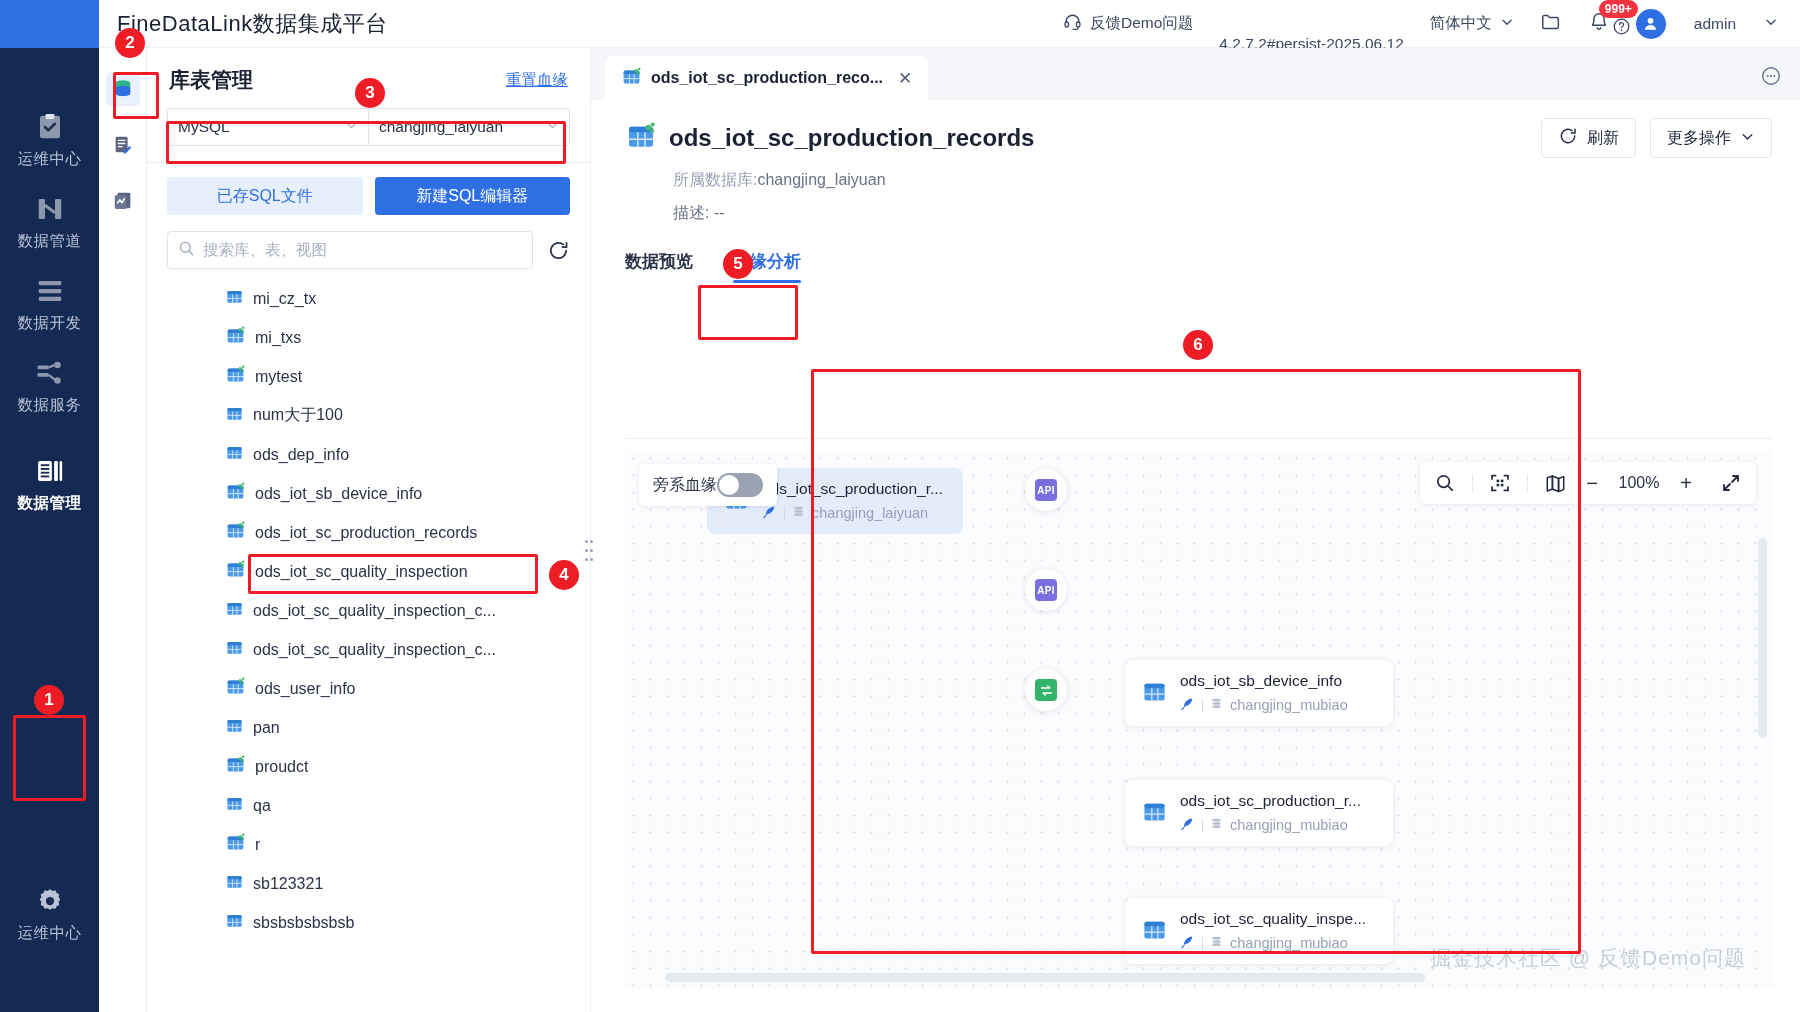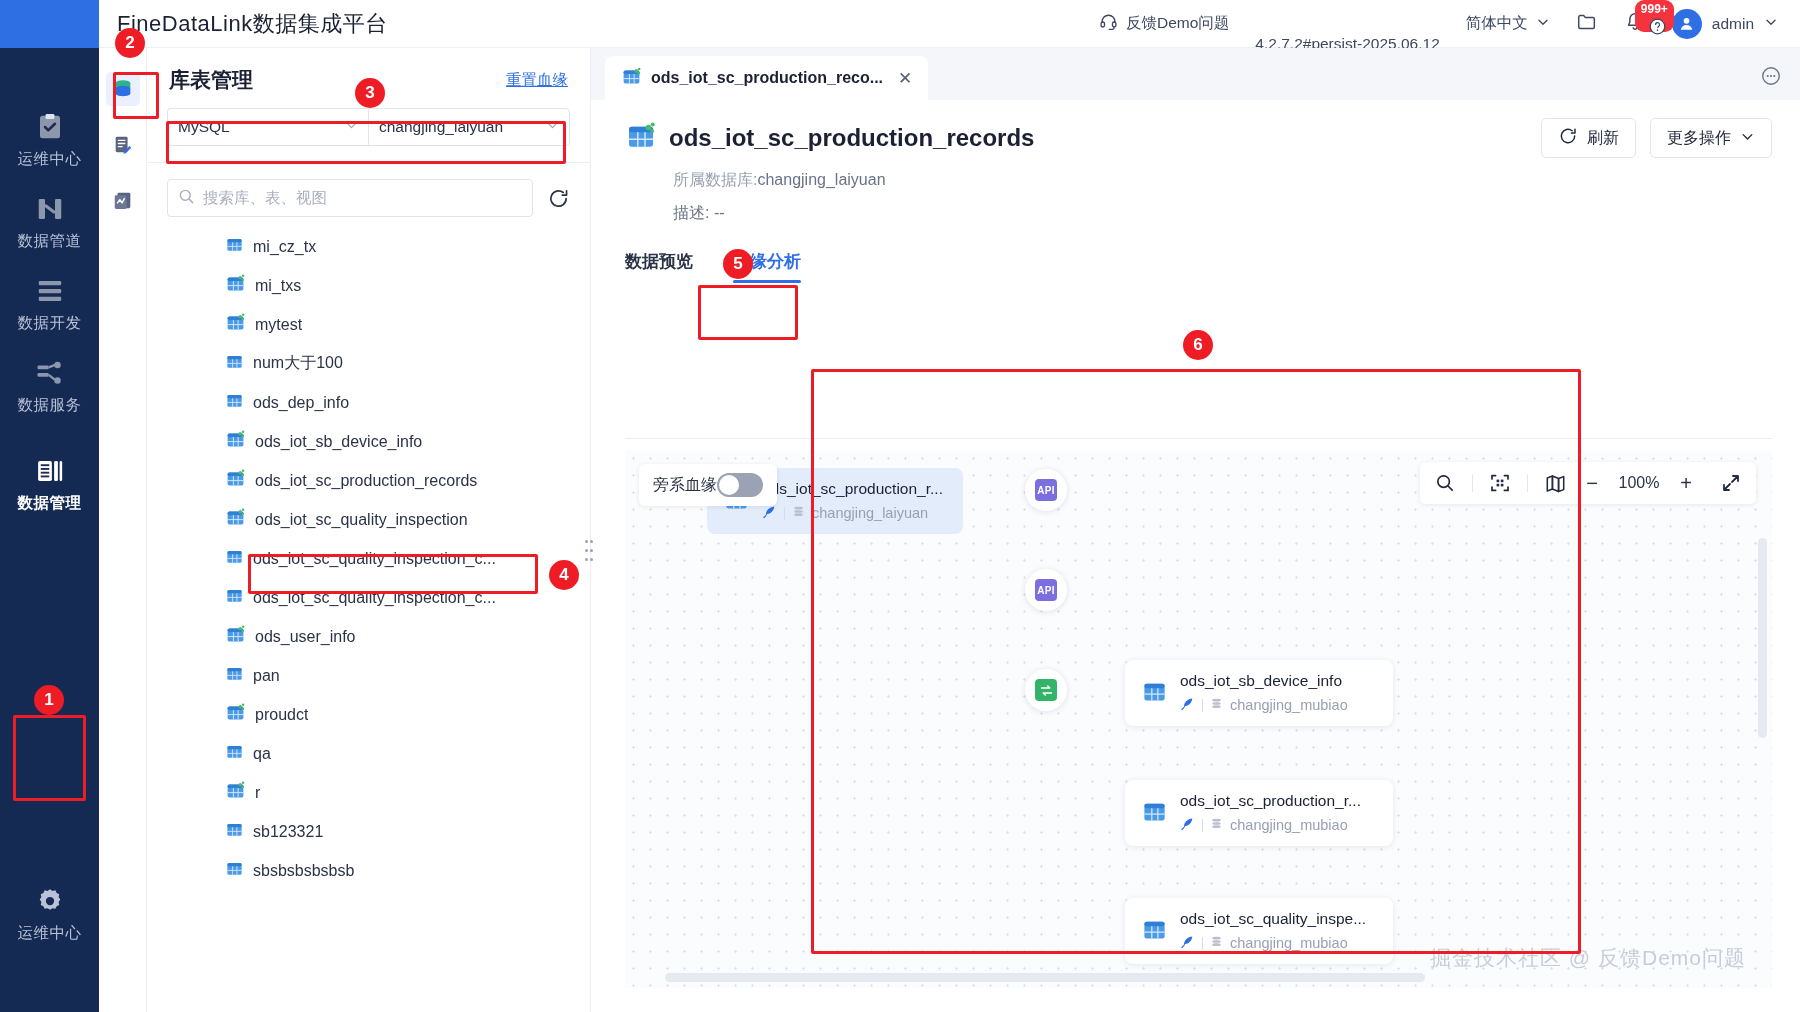--- a/index.html
+++ b/index.html
@@ -49,21 +49,21 @@
     background: #ffffff; display: flex; align-items: center;
     border-bottom: 1px solid #edeff3;
   }
   .brand { font-size: 22px; color: #1b2133; margin-left: 18px; letter-spacing: .5px; }
   .top-right { margin-left: auto; display: flex; align-items: center; gap: 26px; padding-right: 22px; }
   .tr-item { display: flex; align-items: center; gap: 8px; color: #3d4760; font-size: 15.5px; cursor: pointer; white-space: nowrap; }
   .tr-version { color: #3d4760; font-size: 15.5px; margin-top: 41px; }
   .bell-wrap { position: relative; display:flex; align-items:center; }
   .badge {
     position: absolute; left: 11px; top: -11px; background: #f5333f; color: #fff;
-    font-size: 12px; line-height: 18px; height: 32px; padding: 0 6px; border-radius: 9px;
+    font-size: 12px; line-height: 18px; height: 18px; padding: 0 6px; border-radius: 9px;
     font-weight: 700; white-space: nowrap;
   }
   .help-dot { position: absolute; left: 24px; top: 6px; }
   .avatar {
     width: 30px; height: 30px; border-radius: 50%; background: #2f6fe4;
     display: flex; align-items: center; justify-content: center;
   }
 
   
   .side-panel {
@@ -381,21 +381,21 @@
         <span class="badge">999+</span>
         <span class="help-dot">
           <svg width="19" height="19" viewBox="0 0 24 24" fill="none">
               <circle cx="12" cy="12" r="9.2" fill="#fff" stroke="#3d4760" stroke-width="1.6"></circle>
               <path d="M9.6 9.4a2.5 2.5 0 114.4 1.8c-.8.8-1.6 1.2-1.6 2.2" stroke="#3d4760" stroke-width="1.6" stroke-linecap="round"></path>
               <circle cx="12" cy="16.6" r="1" fill="#3d4760"></circle>
             </svg>
         </span>
       </div>
 
-      <div class="tr-item" style="gap:10px">
+      <div class="tr-item" style="gap:28px">
         <span class="avatar">
           <svg width="19" height="19" viewBox="0 0 24 24" fill="none">
               <circle cx="12" cy="8.6" r="3.6" fill="#fff"></circle>
               <path d="M4.8 20c.6-4 3.6-6 7.2-6s6.6 2 7.2 6z" fill="#fff"></path>
             </svg>
         </span>
         <span>admin</span>
         <span>
           <svg width="14" height="14" viewBox="0 0 16 16" fill="none">
               <path d="M3.4 6l4.6 4.6L12.6 6" stroke="#3d4760" stroke-width="1.5" stroke-linecap="round" stroke-linejoin="round"></path>
@@ -425,20 +425,24 @@
         <span class="caret">
           <svg width="13" height="13" viewBox="0 0 16 16" fill="none">
               <path d="M3.4 6l4.6 4.6L12.6 6" stroke="#98a0b3" stroke-width="1.4" stroke-linecap="round" stroke-linejoin="round"></path>
             </svg>
         </span>
       </div>
     </div>
 
     <div class="sp-divider"></div>
 
+    <div class="sp-btns">
+      <div class="btn-soft">已存SQL文件</div>
+      <div class="btn-primary">新建SQL编辑器</div>
+    </div>
 
     <div class="sp-search">
       <div class="search-box">
         <span>
           <svg width="17" height="17" viewBox="0 0 20 20" fill="none">
               <circle cx="8.6" cy="8.6" r="5.8" stroke="#a8afbe" stroke-width="1.7"></circle>
               <path d="M13 13l4.2 4.2" stroke="#a8afbe" stroke-width="1.7" stroke-linecap="round"></path>
             </svg>
         </span>
         <input type="text" placeholder="搜索库、表、视图" style="">

